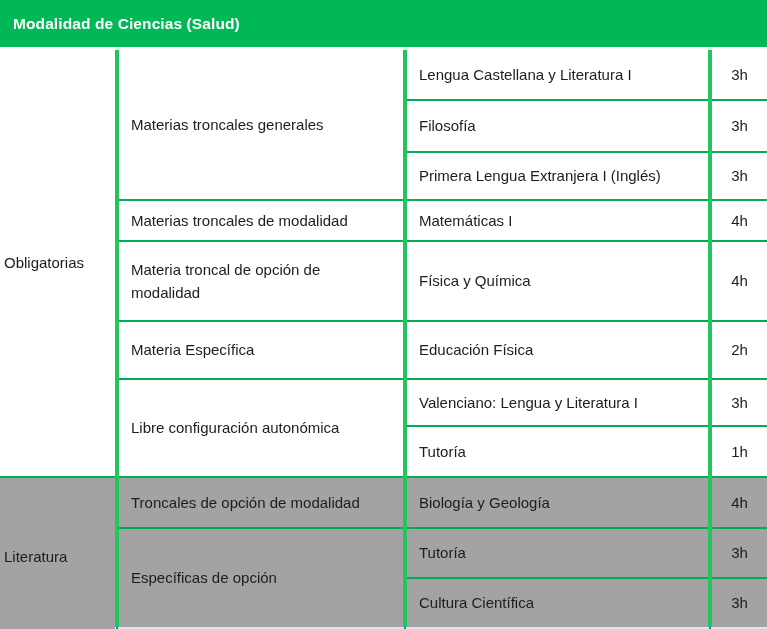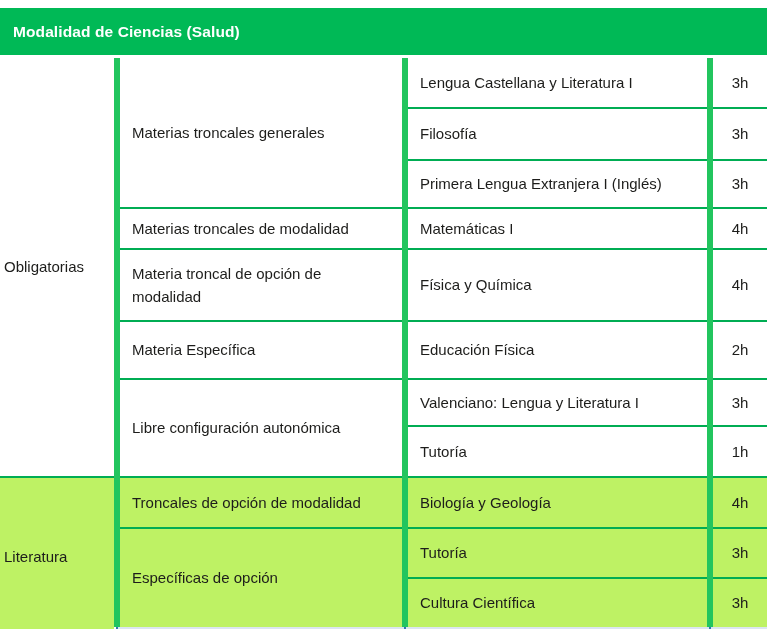--- a/index.html
+++ b/index.html
@@ -4,36 +4,36 @@
 <style>
   html,body{margin:0;padding:0;}
   body{
     width:767px;height:629px;overflow:hidden;background:#ffffff;
     font-family:"Liberation Sans",sans-serif;
     -webkit-font-smoothing:antialiased;
   }
   .header-bar{
     height:47px;background:#00b956;color:#ffffff;
     display:flex;align-items:center;padding:0 13px;box-sizing:border-box;
-    font-size:15.5px;font-weight:700;letter-spacing:.1px;margin-top:8px;
+    font-size:15.5px;font-weight:700;letter-spacing:.1px;
   }
   .header-gap{height:3px;background:#ffffff;}
   table.curriculum{
     border-collapse:collapse;table-layout:fixed;width:767px;
   }
   td{
     font-size:15px;font-weight:500;color:#1d1d1b;
     padding:0 12px;vertical-align:middle;line-height:1.55;
     box-sizing:border-box;overflow:hidden;
   }
   td.cat{padding:0 4px;}
-  td.bl{border-left:6px solid #22c55e;}
+  td.bl{border-left:4px solid #22c55e;}
   td.bb{border-bottom:2px solid #00ad53;}
   td.hours{text-align:center;padding:0 2px;}
-  td.opt{background:#bef264;}
+  td.opt{background:#a3a3a3;}
   tr.next-table-fragment td{
     background:#dbe5f1;border-left:2px solid #2f76b5;padding:0;height:8px;
   }
 </style>
 </head>
 <body>
 
 <div class="header-bar">
   <span>Modalidad de Ciencias (Salud)</span>
 </div>
@@ -60,21 +60,21 @@
     </tr>
     <tr style="height:48px">
       <td class="bl bb">Primera Lengua Extranjera I (Inglés)</td>
       <td class="bl bb hours">3h</td>
     </tr>
     <tr style="height:41px">
       <td class="bl bb">Materias troncales de modalidad</td>
       <td class="bl bb">Matemáticas I</td>
       <td class="bl bb hours">4h</td>
     </tr>
-    <tr style="height:72px">
+    <tr style="height:80px">
       <td class="bl bb">Materia troncal de opción de modalidad</td>
       <td class="bl bb">Física y Química</td>
       <td class="bl bb hours">4h</td>
     </tr>
     <tr style="height:58px">
       <td class="bl bb">Materia Específica</td>
       <td class="bl bb">Educación Física</td>
       <td class="bl bb hours">2h</td>
     </tr>
     <tr style="height:47px">

